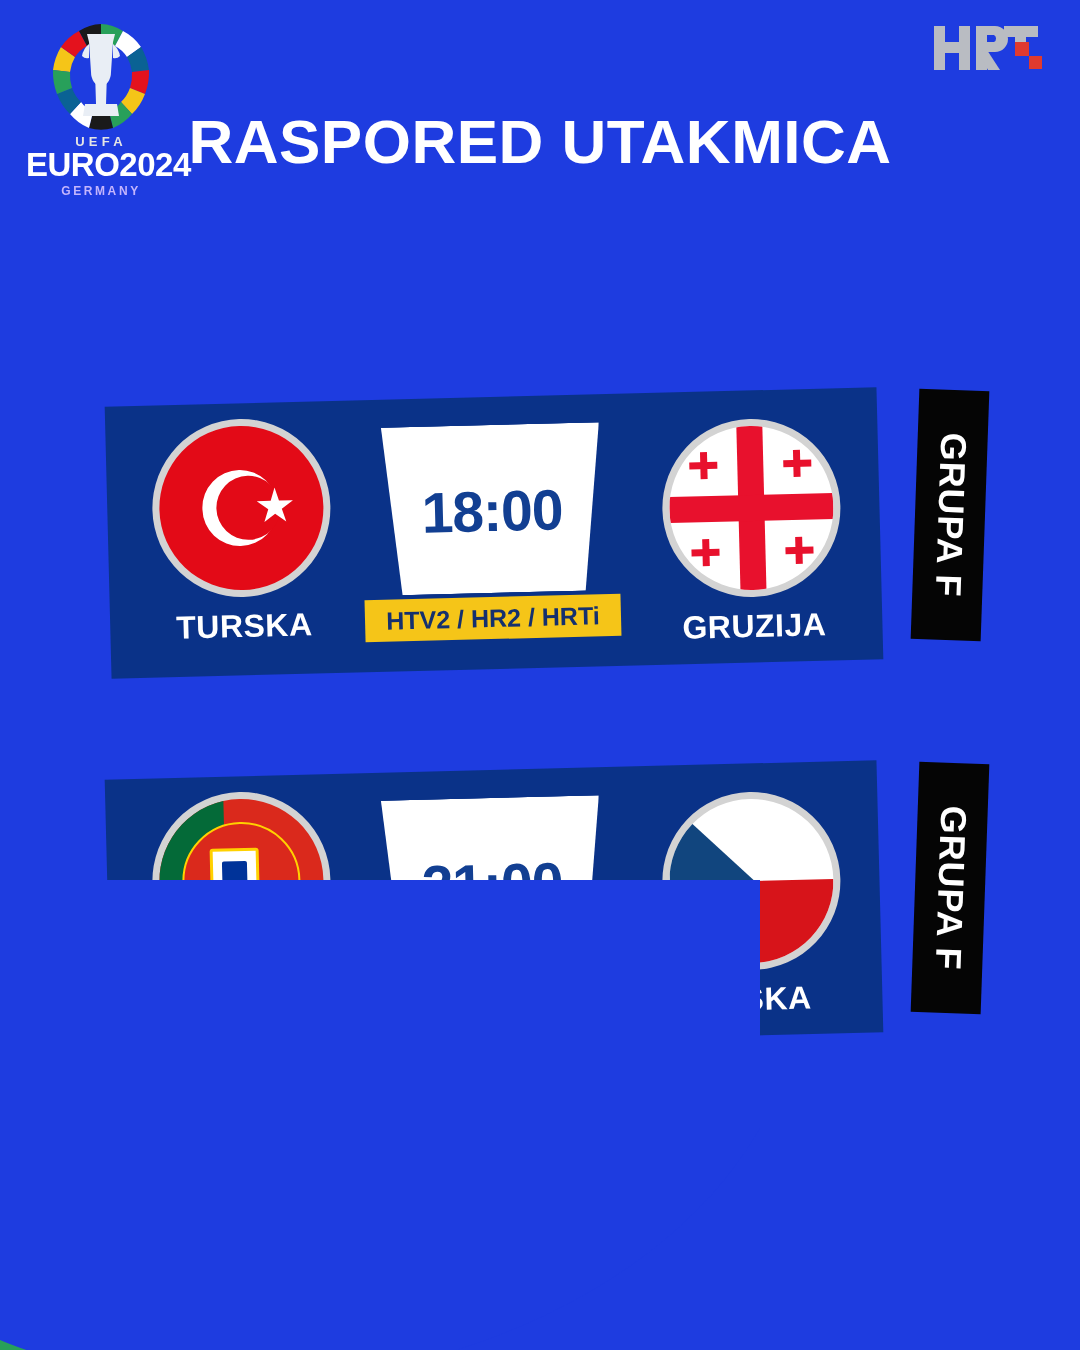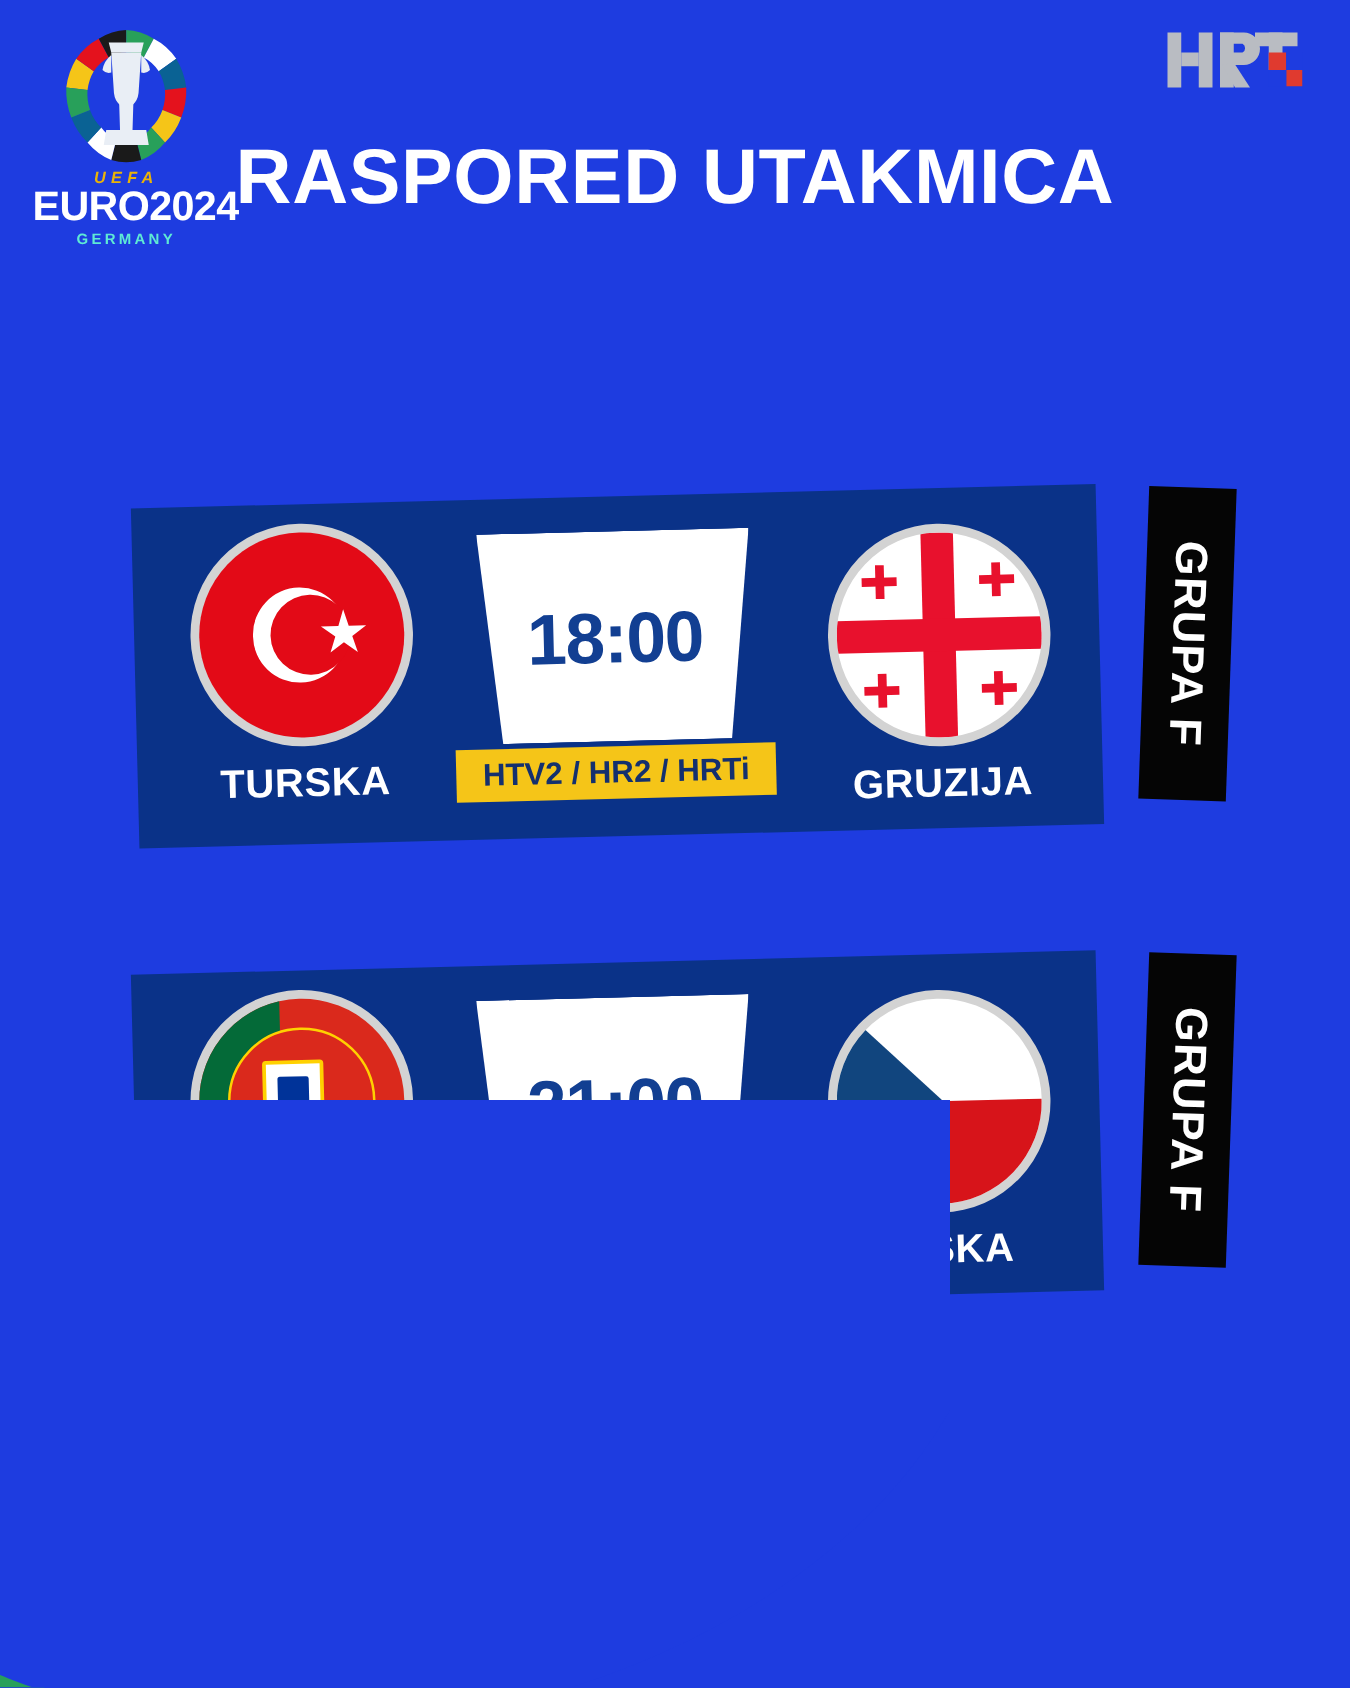--- a/index.html
+++ b/index.html
@@ -11,25 +11,25 @@
     overflow:hidden;
   }
 
   
   #header { position:absolute; top:0; left:0; width:1080px; height:300px; }
 
   #euro-logo { position:absolute; left:26px; top:14px; width:150px; height:180px; }
   #euro-logo .trophy-wrap { position:absolute; left:12px; top:0; width:126px; height:128px; }
   #euro-logo .ring-seg { position:absolute; left:0; top:0; width:126px; height:128px; }
   #euro-logo .uefa { position:absolute; left:0; top:120px; width:150px; text-align:center;
-      color:#eab308; font-size:13px; font-weight:bold; letter-spacing:4.2px;font-style:italic; }
+      color:#e5e5e5; font-size:13px; font-weight:bold; letter-spacing:4.2px; }
   #euro-logo .euro2024 { position:absolute; left:0; top:133px; width:150px; text-align:center;
       color:#fff; font-size:33px; font-weight:bold; letter-spacing:-0.5px; line-height:36px; }
   #euro-logo .germany { position:absolute; left:0; top:170px; width:150px; text-align:center;
-      color:#5eead4; font-size:12px; font-weight:bold; letter-spacing:2.6px; }
+      color:#c4b5fd; font-size:12px; font-weight:bold; letter-spacing:2.6px; }
 
   #hrt-logo { position:absolute; right:38px; top:22px; width:110px; height:62px; }
 
   #page-title {
     position:absolute; left:0; top:106px; width:1080px;
     text-align:center; color:#ffffff;
     font-size:62px; font-weight:bold; letter-spacing:0.5px;
   }
   #page-date {
     position:absolute; left:0; top:234px; width:1080px;

